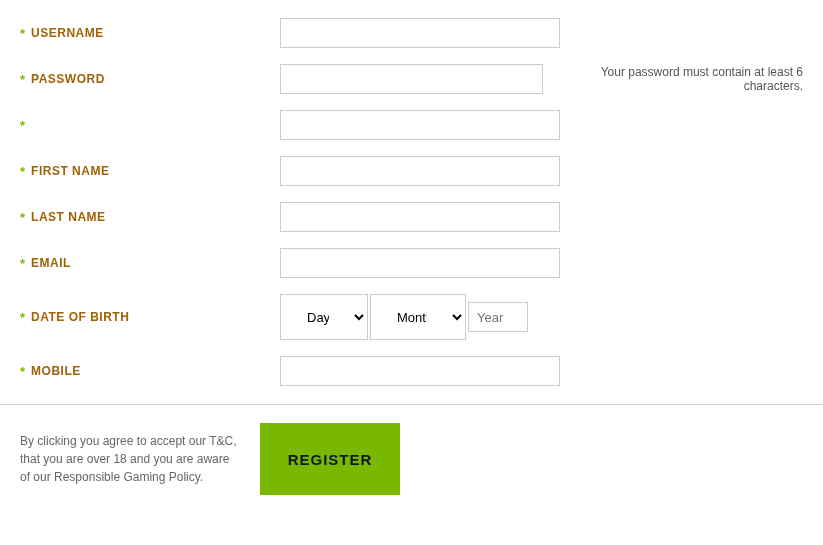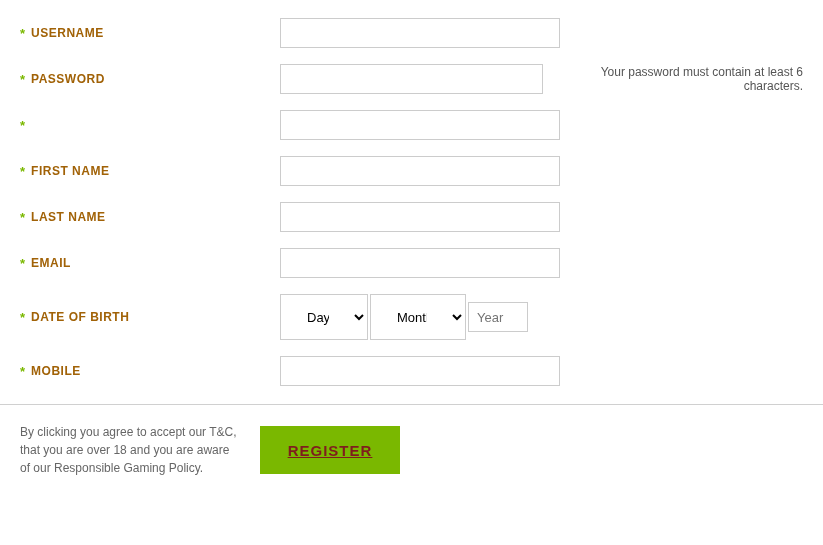--- a/index.html
+++ b/index.html
@@ -119,30 +119,29 @@
 
     .footer-text {
       font-size: 12px;
       color: #666;
       max-width: 220px;
       line-height: 1.5;
     }
 
     .register-button {
       background: #7ab800;
-      color: #7f1d1d;
+      color: #0f172a;
       border: none;
       font-size: 15px;
       font-weight: bold;
       letter-spacing: 1px;
       width: 140px;
-      height: 48px;
+      height: 72px;
       cursor: pointer;
       text-transform: uppercase;
-      text-decoration: underline;
     }
   </style>
 </head>
 <body>
 
 <div class="form-container">
 
   <div class="form-row">
     <div class="form-label-wrapper">
       <span class="required-star">*</span>

